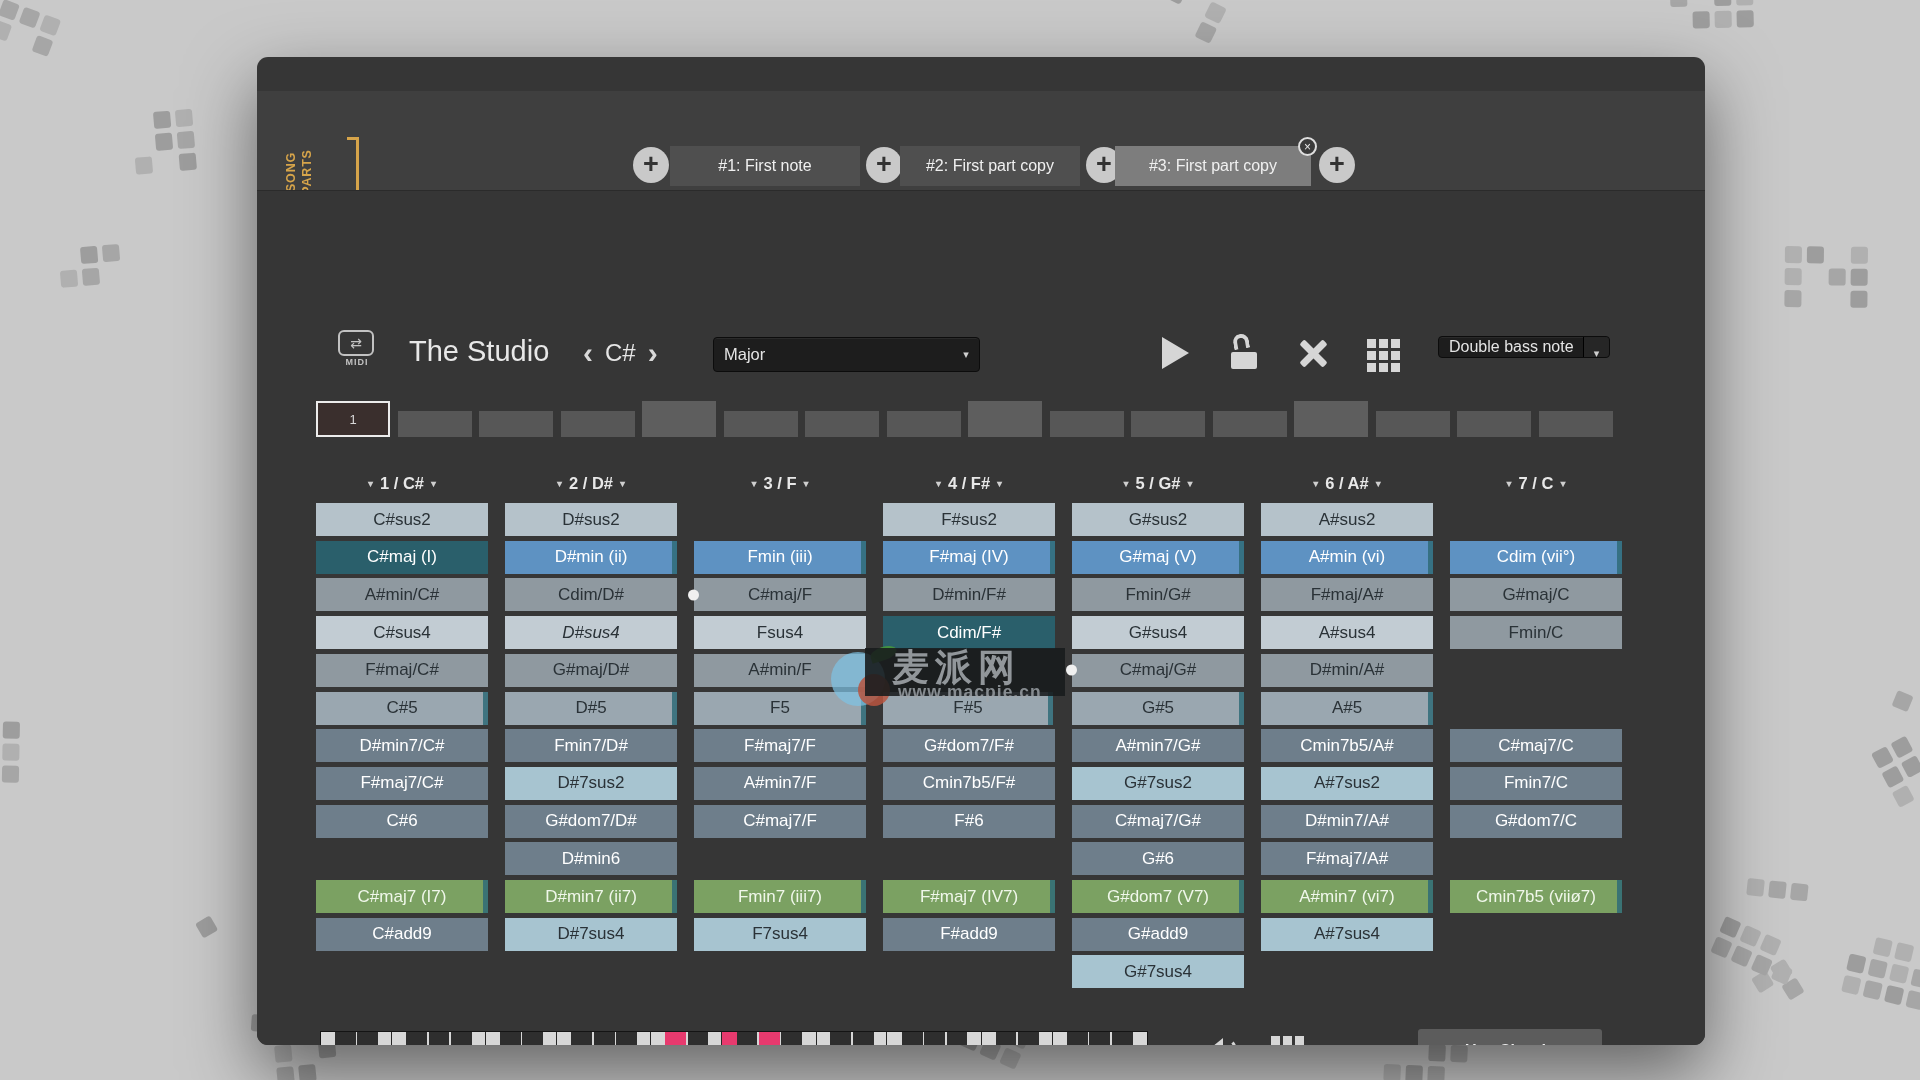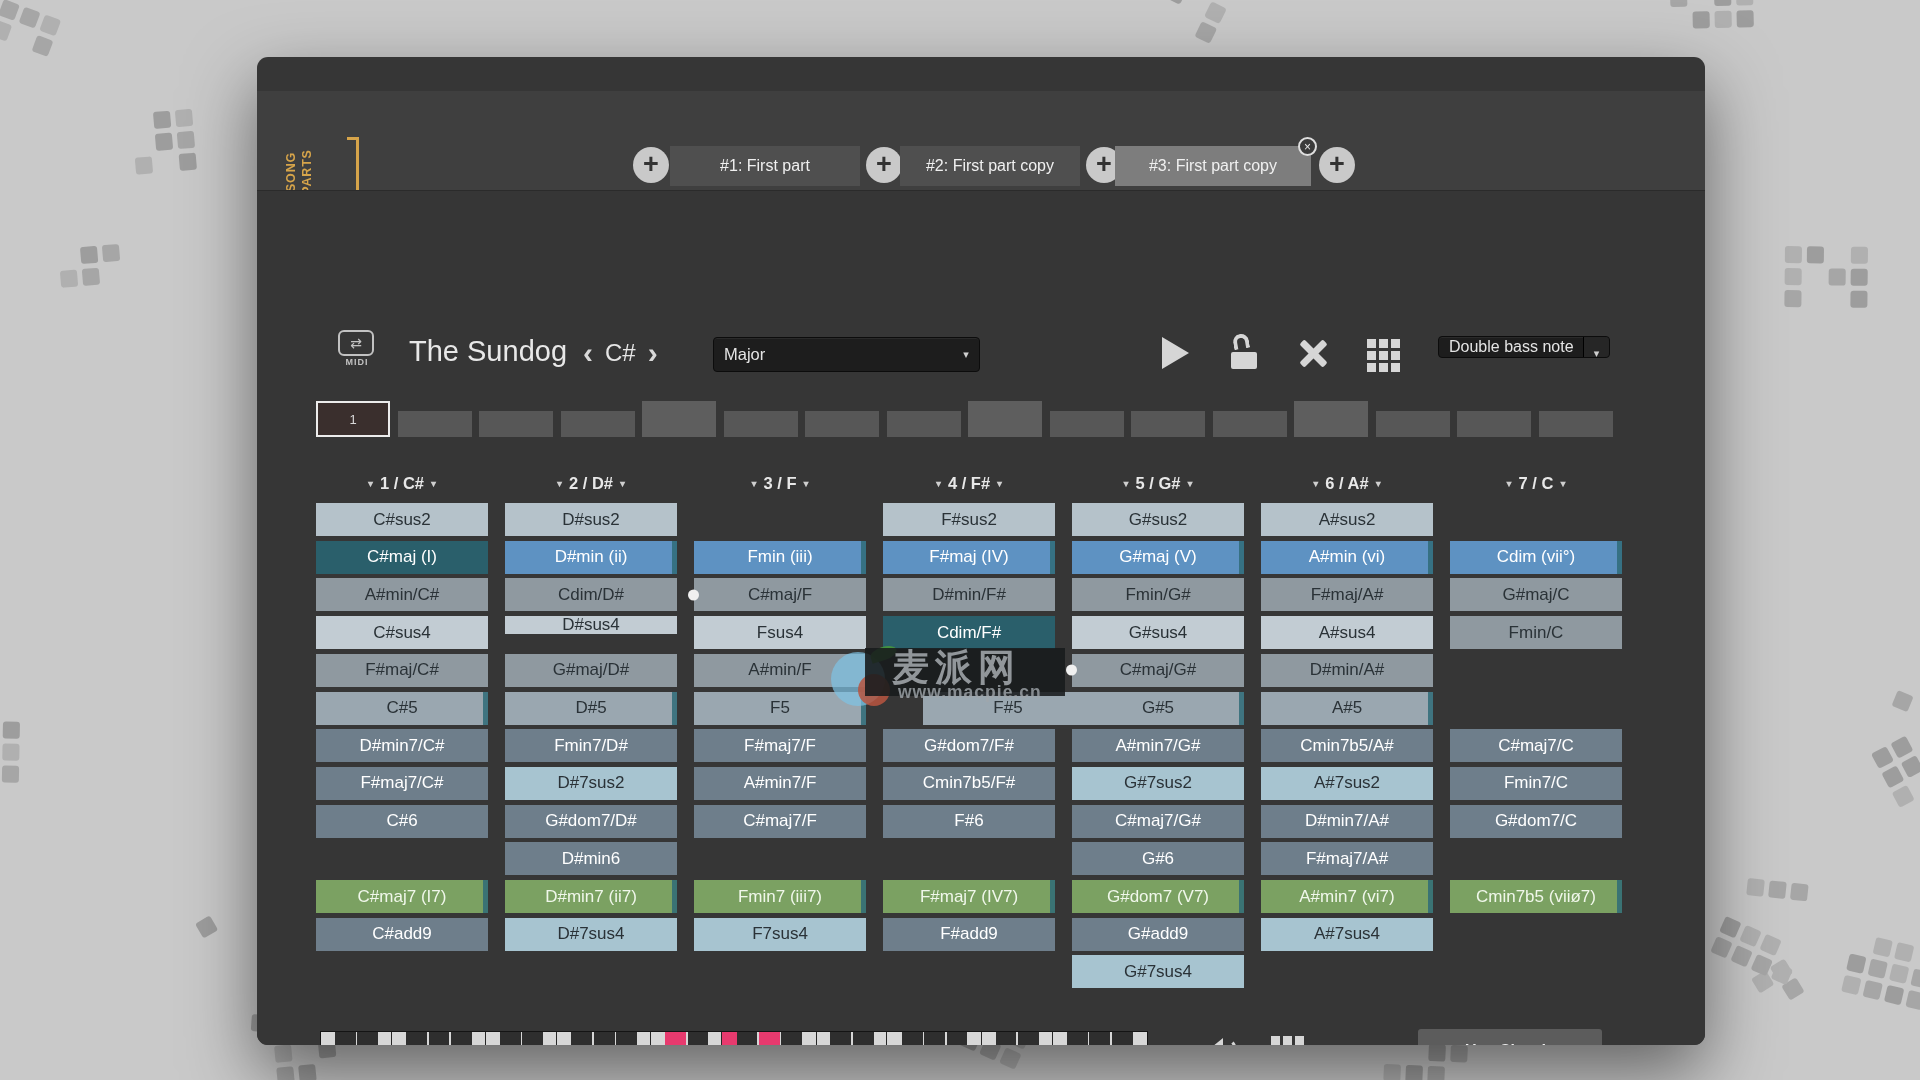--- a/index.html
+++ b/index.html
@@ -470,35 +470,35 @@
   </div>
 
 <div class="window">
 
   <div class="tabstrip">
     <div class="songparts">SONG
 PARTS</div>
     <div class="bracket"></div>
     <div id="tabsrow">
         <div class="plusbtn" style="position: absolute; left: 376px; top: 56px;">+</div>
-        <div class="tab" style="position: absolute; left: 413px; top: 55px; width: 190px; height: 40px;">#1: First part</div>
+        <div class="tab" style="position: absolute; left: 413px; top: 55px; width: 190px; height: 40px;">#1: First note</div>
         <div class="plusbtn" style="position: absolute; left: 609px; top: 56px;">+</div>
         <div class="tab" style="position: absolute; left: 643px; top: 55px; width: 180px; height: 40px;">#2: First part copy</div>
         <div class="plusbtn" style="position: absolute; left: 829px; top: 56px;">+</div>
         <div class="tab active" style="position: absolute; left: 858px; top: 55px; width: 196px; height: 40px;">#3: First part copy<div class="closebtn">×</div></div>
         <div class="plusbtn" style="position: absolute; left: 1062px; top: 56px;">+</div>
       </div>
   </div>
 
   <div class="content" id="content">
     <div class="midibtn">
       <div class="midibox">⇄</div>
       <div class="midilabel">MIDI</div>
     </div>
-    <div class="chordstitle">The Sundog</div>
+    <div class="chordstitle">The Studio</div>
     <div class="keynav">
       <span class="chev">‹</span>
       <span class="keyname">C#</span>
       <span class="chev">›</span>
     </div>
     <div class="dropdown" style="left:456px;top:146px;width:267px;height:35px">
       <span class="dd-label">Major</span>
       <span class="dd-arrow">▾</span>
     </div>
     <div class="playbtn"></div>
@@ -545,21 +545,21 @@
         <div class="cell c-green" style="position: absolute; left: 59px; top: 689px; width: 172px; height: 33px;">C#maj7 (I7)</div>
         <div class="cell c-sev" style="position: absolute; left: 59px; top: 726.7px; width: 172px; height: 33px;">C#add9</div>
         <div class="colheader" style="position: absolute; left: 248px; top: 279px; width: 172px; height: 26px;">
           <div class="hdrarrow" style="position: static;">▾</div>
           <div style="position: static;">2 / D#</div>
           <div class="hdrarrow" style="position: static;">▾</div>
         </div>
         <div class="cell c-sus2" style="position: absolute; left: 248px; top: 312px; width: 172px; height: 33px;">D#sus2</div>
         <div class="cell c-triad" style="position: absolute; left: 248px; top: 349.7px; width: 172px; height: 33px;">D#min (ii)</div>
         <div class="cell c-slash" style="position: absolute; left: 248px; top: 387.4px; width: 172px; height: 33px;">Cdim/D#</div>
-        <div class="cell c-sus4" style="position: absolute; left: 248px; top: 425.1px; width: 172px; height: 18px;">D#sus4</div>
+        <div class="cell c-sus4" style="position: absolute; left: 248px; top: 425.1px; width: 172px; height: 33px; font-style: italic;">D#sus4</div>
         <div class="cell c-slash" style="position: absolute; left: 248px; top: 462.8px; width: 172px; height: 33px;">G#maj/D#</div>
         <div class="cell c-five" style="position: absolute; left: 248px; top: 500.5px; width: 172px; height: 33px;">D#5</div>
         <div class="cell c-sev" style="position: absolute; left: 248px; top: 538.2px; width: 172px; height: 33px;">Fmin7/D#</div>
         <div class="cell c-light" style="position: absolute; left: 248px; top: 575.9px; width: 172px; height: 33px;">D#7sus2</div>
         <div class="cell c-sev" style="position: absolute; left: 248px; top: 613.6px; width: 172px; height: 33px;">G#dom7/D#</div>
         <div class="cell c-sev" style="position: absolute; left: 248px; top: 651.3px; width: 172px; height: 33px;">D#min6</div>
         <div class="cell c-green" style="position: absolute; left: 248px; top: 689px; width: 172px; height: 33px;">D#min7 (ii7)</div>
         <div class="cell c-light" style="position: absolute; left: 248px; top: 726.7px; width: 172px; height: 33px;">D#7sus4</div>
         <div class="colheader" style="position: absolute; left: 437px; top: 279px; width: 172px; height: 26px;">
           <div class="hdrarrow" style="position: static;">▾</div>
@@ -578,21 +578,21 @@
         <div class="cell c-light" style="position: absolute; left: 437px; top: 726.7px; width: 172px; height: 33px;">F7sus4</div>
         <div class="colheader" style="position: absolute; left: 626px; top: 279px; width: 172px; height: 26px;">
           <div class="hdrarrow" style="position: static;">▾</div>
           <div style="position: static;">4 / F#</div>
           <div class="hdrarrow" style="position: static;">▾</div>
         </div>
         <div class="cell c-sus2" style="position: absolute; left: 626px; top: 312px; width: 172px; height: 33px;">F#sus2</div>
         <div class="cell c-triad" style="position: absolute; left: 626px; top: 349.7px; width: 172px; height: 33px;">F#maj (IV)</div>
         <div class="cell c-slash" style="position: absolute; left: 626px; top: 387.4px; width: 172px; height: 33px;">D#min/F#</div>
         <div class="cell c-sel" style="position: absolute; left: 626px; top: 425.1px; width: 172px; height: 33px;">Cdim/F#</div>
-        <div class="cell c-five" style="position: absolute; left: 626px; top: 500.5px; width: 170px; height: 33px; margin-left: 40px;">F#5</div>
+        <div class="cell c-five" style="position: absolute; left: 626px; top: 500.5px; width: 170px; height: 33px;">F#5</div>
         <div class="cell c-sev" style="position: absolute; left: 626px; top: 538.2px; width: 172px; height: 33px;">G#dom7/F#</div>
         <div class="cell c-sev" style="position: absolute; left: 626px; top: 575.9px; width: 172px; height: 33px;">Cmin7b5/F#</div>
         <div class="cell c-sev" style="position: absolute; left: 626px; top: 613.6px; width: 172px; height: 33px;">F#6</div>
         <div class="cell c-green" style="position: absolute; left: 626px; top: 689px; width: 172px; height: 33px;">F#maj7 (IV7)</div>
         <div class="cell c-sev" style="position: absolute; left: 626px; top: 726.7px; width: 172px; height: 33px;">F#add9</div>
         <div class="colheader" style="position: absolute; left: 815px; top: 279px; width: 172px; height: 26px;">
           <div class="hdrarrow" style="position: static;">▾</div>
           <div style="position: static;">5 / G#</div>
           <div class="hdrarrow" style="position: static;">▾</div>
         </div>

